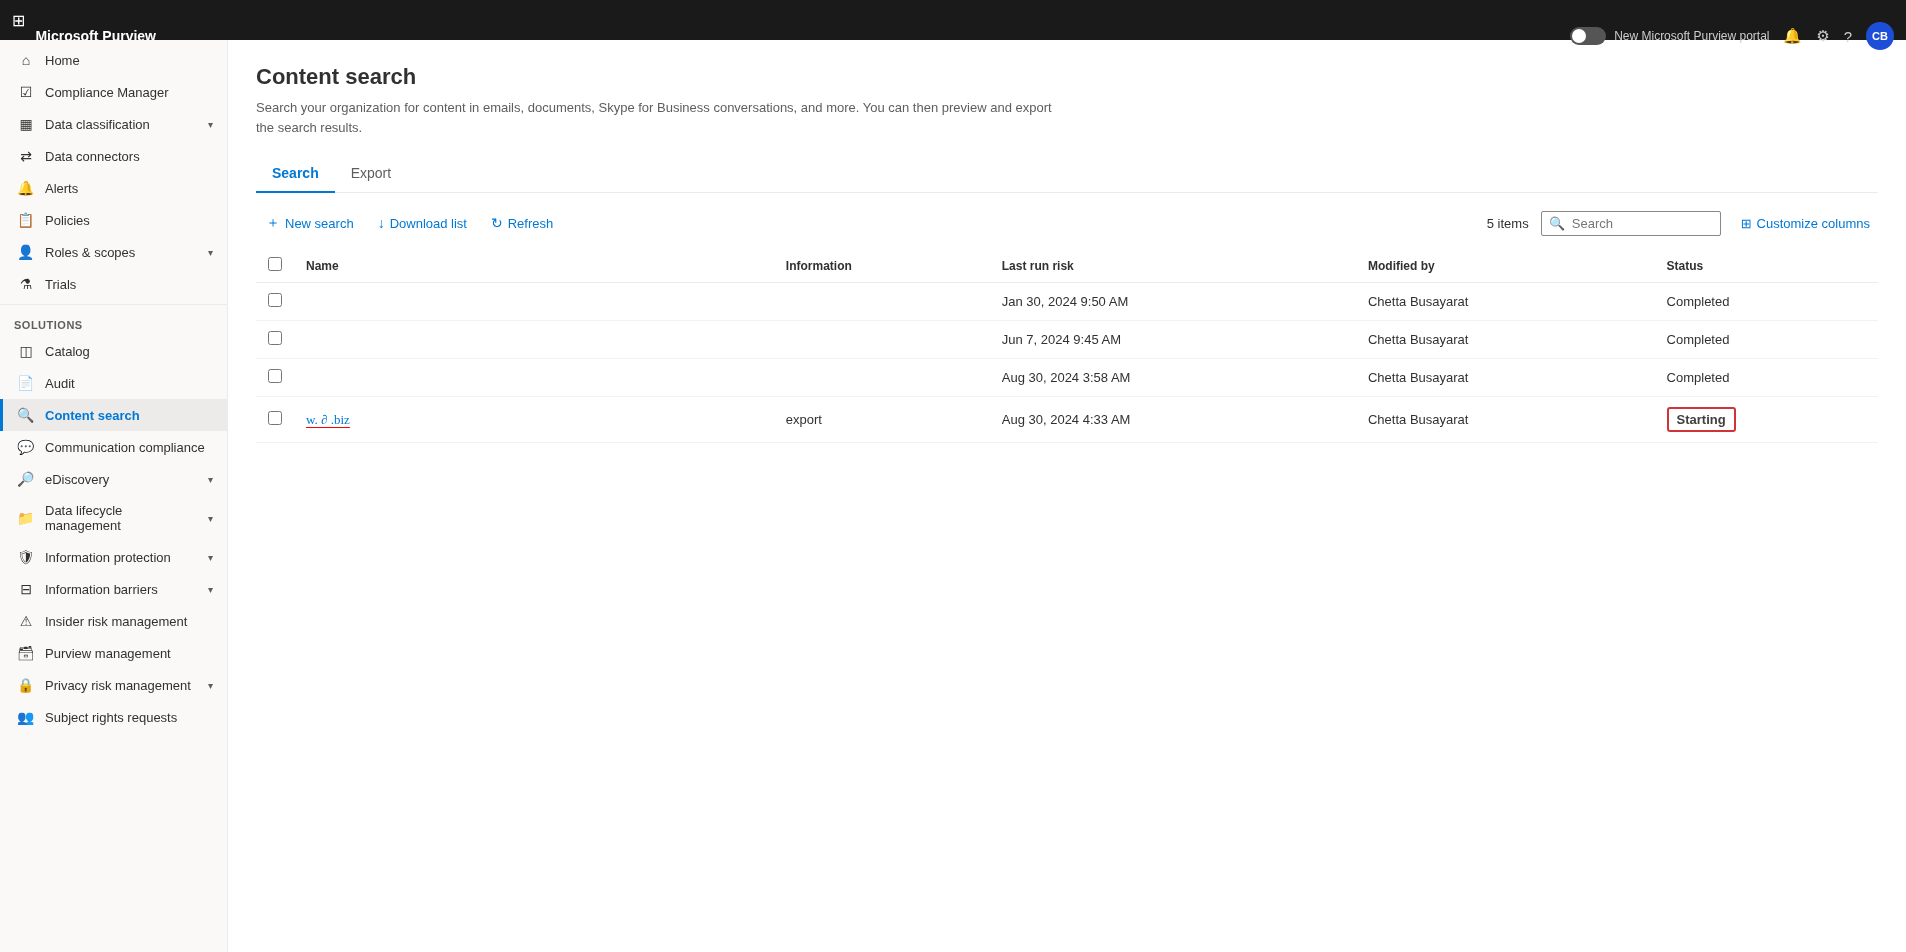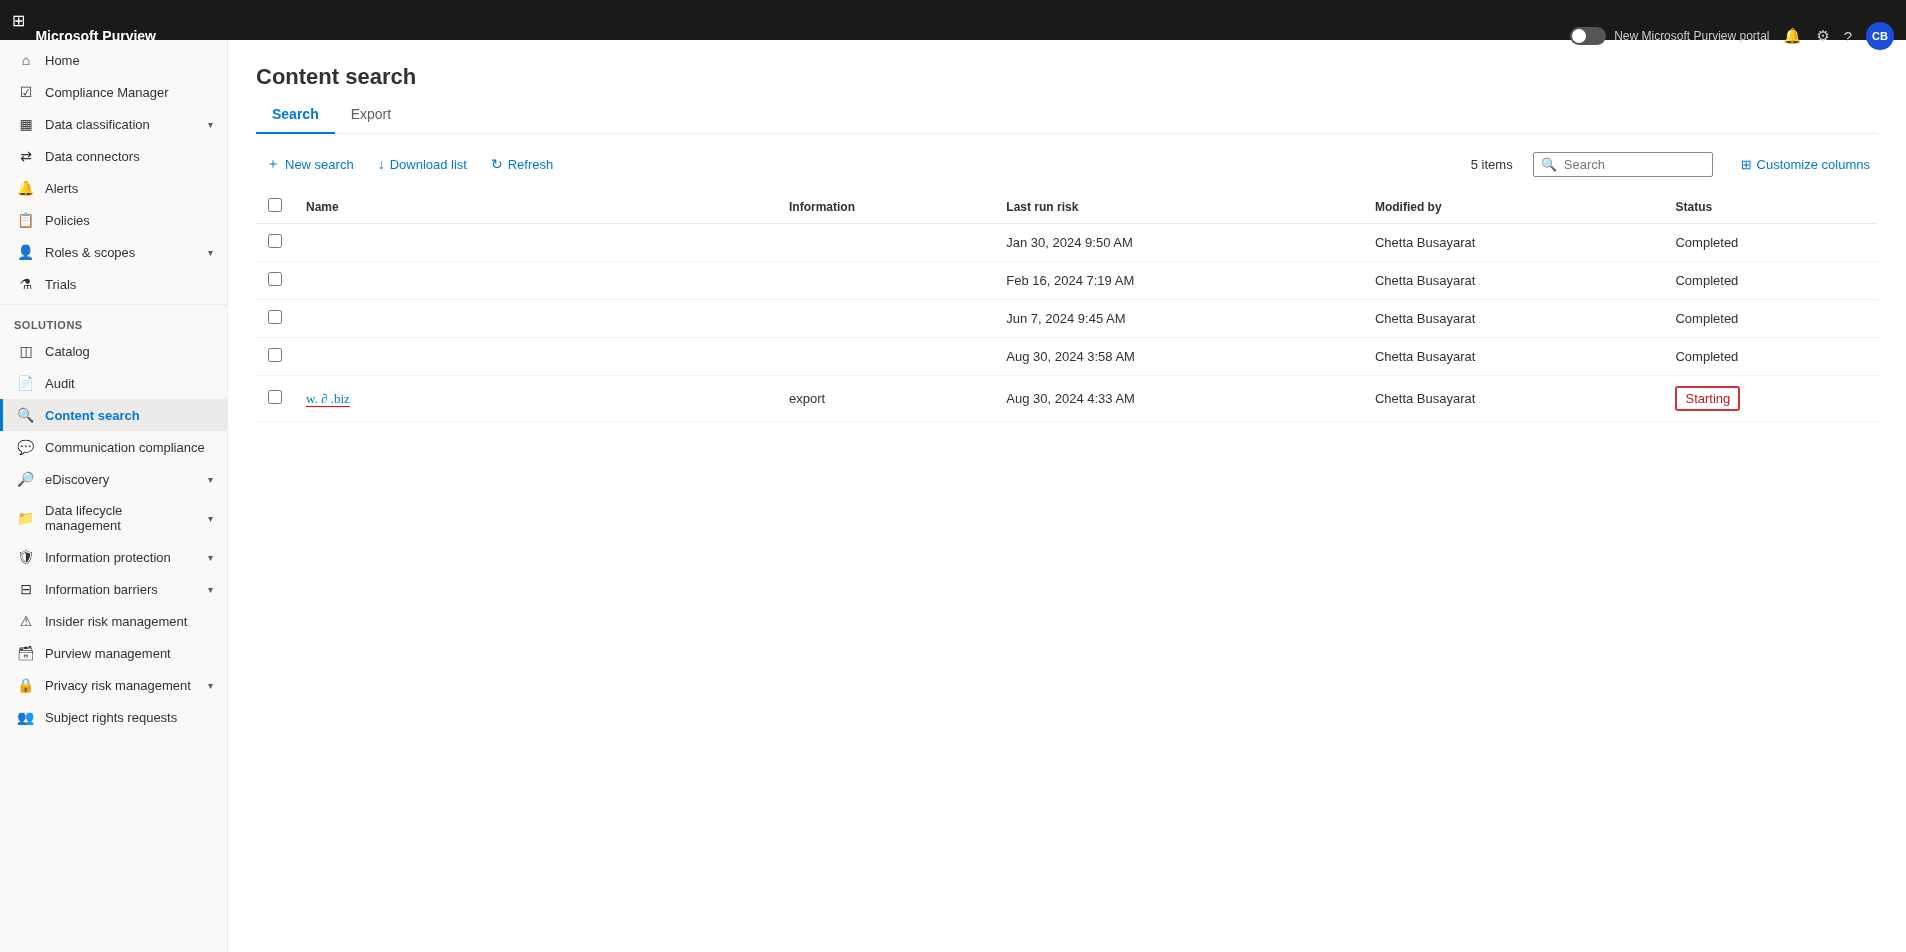--- a/index.html
+++ b/index.html
@@ -38,38 +38,38 @@
 
     
     .tabs { display: flex; border-bottom: 1px solid #edebe9; margin-bottom: 16px; }
     .tab { padding: 8px 16px 10px; cursor: pointer; font-size: 14px; color: #605e5c; border-bottom: 2px solid transparent; margin-bottom: -1px; }
     .tab.active { color: #0078d4; border-bottom-color: #0078d4; font-weight: 600; }
 
     
     .toolbar { display: flex; align-items: center; gap: 4px; margin-bottom: 12px; }
     .toolbar-btn { display: flex; align-items: center; gap: 5px; padding: 5px 10px; border: none; background: transparent; color: #0078d4; font-size: 13px; cursor: pointer; border-radius: 2px; }
     .toolbar-btn .btn-icon { font-size: 14px; }
-    .toolbar-right { margin-left: auto; display: flex; align-items: center; gap: 20px; }
+    .toolbar-right { margin-left: auto; display: flex; align-items: center; gap: 12px; }
     .items-count { font-size: 13px; color: #323130; }
     .search-box { display: flex; align-items: center; border: 1px solid #8a8886; border-radius: 2px; padding: 4px 8px; gap: 6px; width: 180px; background: #fff; }
     .search-box input { border: none; outline: none; font-size: 13px; width: 100%; color: #323130; }
     .search-box-icon { color: #605e5c; font-size: 13px; }
     .customize-btn { display: flex; align-items: center; gap: 5px; padding: 5px 8px; border: none; background: transparent; color: #0078d4; font-size: 13px; cursor: pointer; }
 
     
     .data-table { width: 100%; border-collapse: collapse; }
     .data-table th { text-align: left; padding: 8px 12px; font-weight: 600; font-size: 12px; color: #323130; border-bottom: 1px solid #edebe9; white-space: nowrap; }
     .data-table td { padding: 10px 12px; font-size: 13px; color: #323130; border-bottom: 1px solid #f3f2f1; vertical-align: middle; }
     .checkbox-cell { width: 32px; }
     .checkbox { width: 14px; height: 14px; cursor: pointer; }
     .name-cell { min-width: 200px; }
     .name-text { font-size: 13px; font-family: Liberation Serif, serif; }
     .name-underline { text-decoration: underline; text-decoration-color: red; text-underline-offset: 3px; }
     .desc-cell { color: #605e5c; }
-    .status-starting { display: inline-block; padding: 3px 8px; border: 2px solid #d13438; border-radius: 3px; color: #b91c1c; font-size: 13px; font-weight: 400; }
+    .status-starting { display: inline-block; padding: 3px 8px; border: 2px solid #d13438; border-radius: 3px; color: #404040; font-size: 13px; font-weight: 700; }
     .status-completed { color: #323130; font-size: 13px; }
 
     
     ::-webkit-scrollbar { width: 6px; }
     ::-webkit-scrollbar-thumb { background: #c8c6c4; border-radius: 3px; }
   </style>
 </head>
 <body>
 
 <div class="topbar">
@@ -182,20 +182,21 @@
       </div>
       <div class="sidebar-item">
         <span class="sidebar-icon">👥</span>
         <span>Subject rights requests</span>
       </div>
     </div>
   </nav>
 
   <main class="main">
     <h1 class="page-title">Content search</h1>
+    <p class="page-description">Search your organization for content in emails, documents, Skype for Business conversations, and more. You can then preview and export the search results.</p>
 
     <div class="tabs">
       <div class="tab active">Search</div>
       <div class="tab">Export</div>
     </div>
 
     <div class="toolbar">
       <button class="toolbar-btn">
         <span class="btn-icon">＋</span>
         <span>New search</span>
@@ -241,28 +242,20 @@
             <td class="name-cell"></td>
             <td class="desc-cell"></td>
             <td>Jan 30, 2024 9:50 AM</td>
             <td>Chetta Busayarat</td>
             <td class="status-completed">Completed</td>
           </tr>
           <tr>
             <td class="checkbox-cell"><input type="checkbox" class="checkbox" style=""></td>
             <td class="name-cell"></td>
             <td class="desc-cell"></td>
-            <td>Feb 16, 2024 7:19 AM</td>
-            <td>Chetta Busayarat</td>
-            <td class="status-completed">Completed</td>
-          </tr>
-          <tr>
-            <td class="checkbox-cell"><input type="checkbox" class="checkbox" style=""></td>
-            <td class="name-cell"></td>
-            <td class="desc-cell"></td>
             <td>Jun 7, 2024 9:45 AM</td>
             <td>Chetta Busayarat</td>
             <td class="status-completed">Completed</td>
           </tr>
           <tr>
             <td class="checkbox-cell"><input type="checkbox" class="checkbox" style=""></td>
             <td class="name-cell"></td>
             <td class="desc-cell"></td>
             <td>Aug 30, 2024 3:58 AM</td>
             <td>Chetta Busayarat</td>

